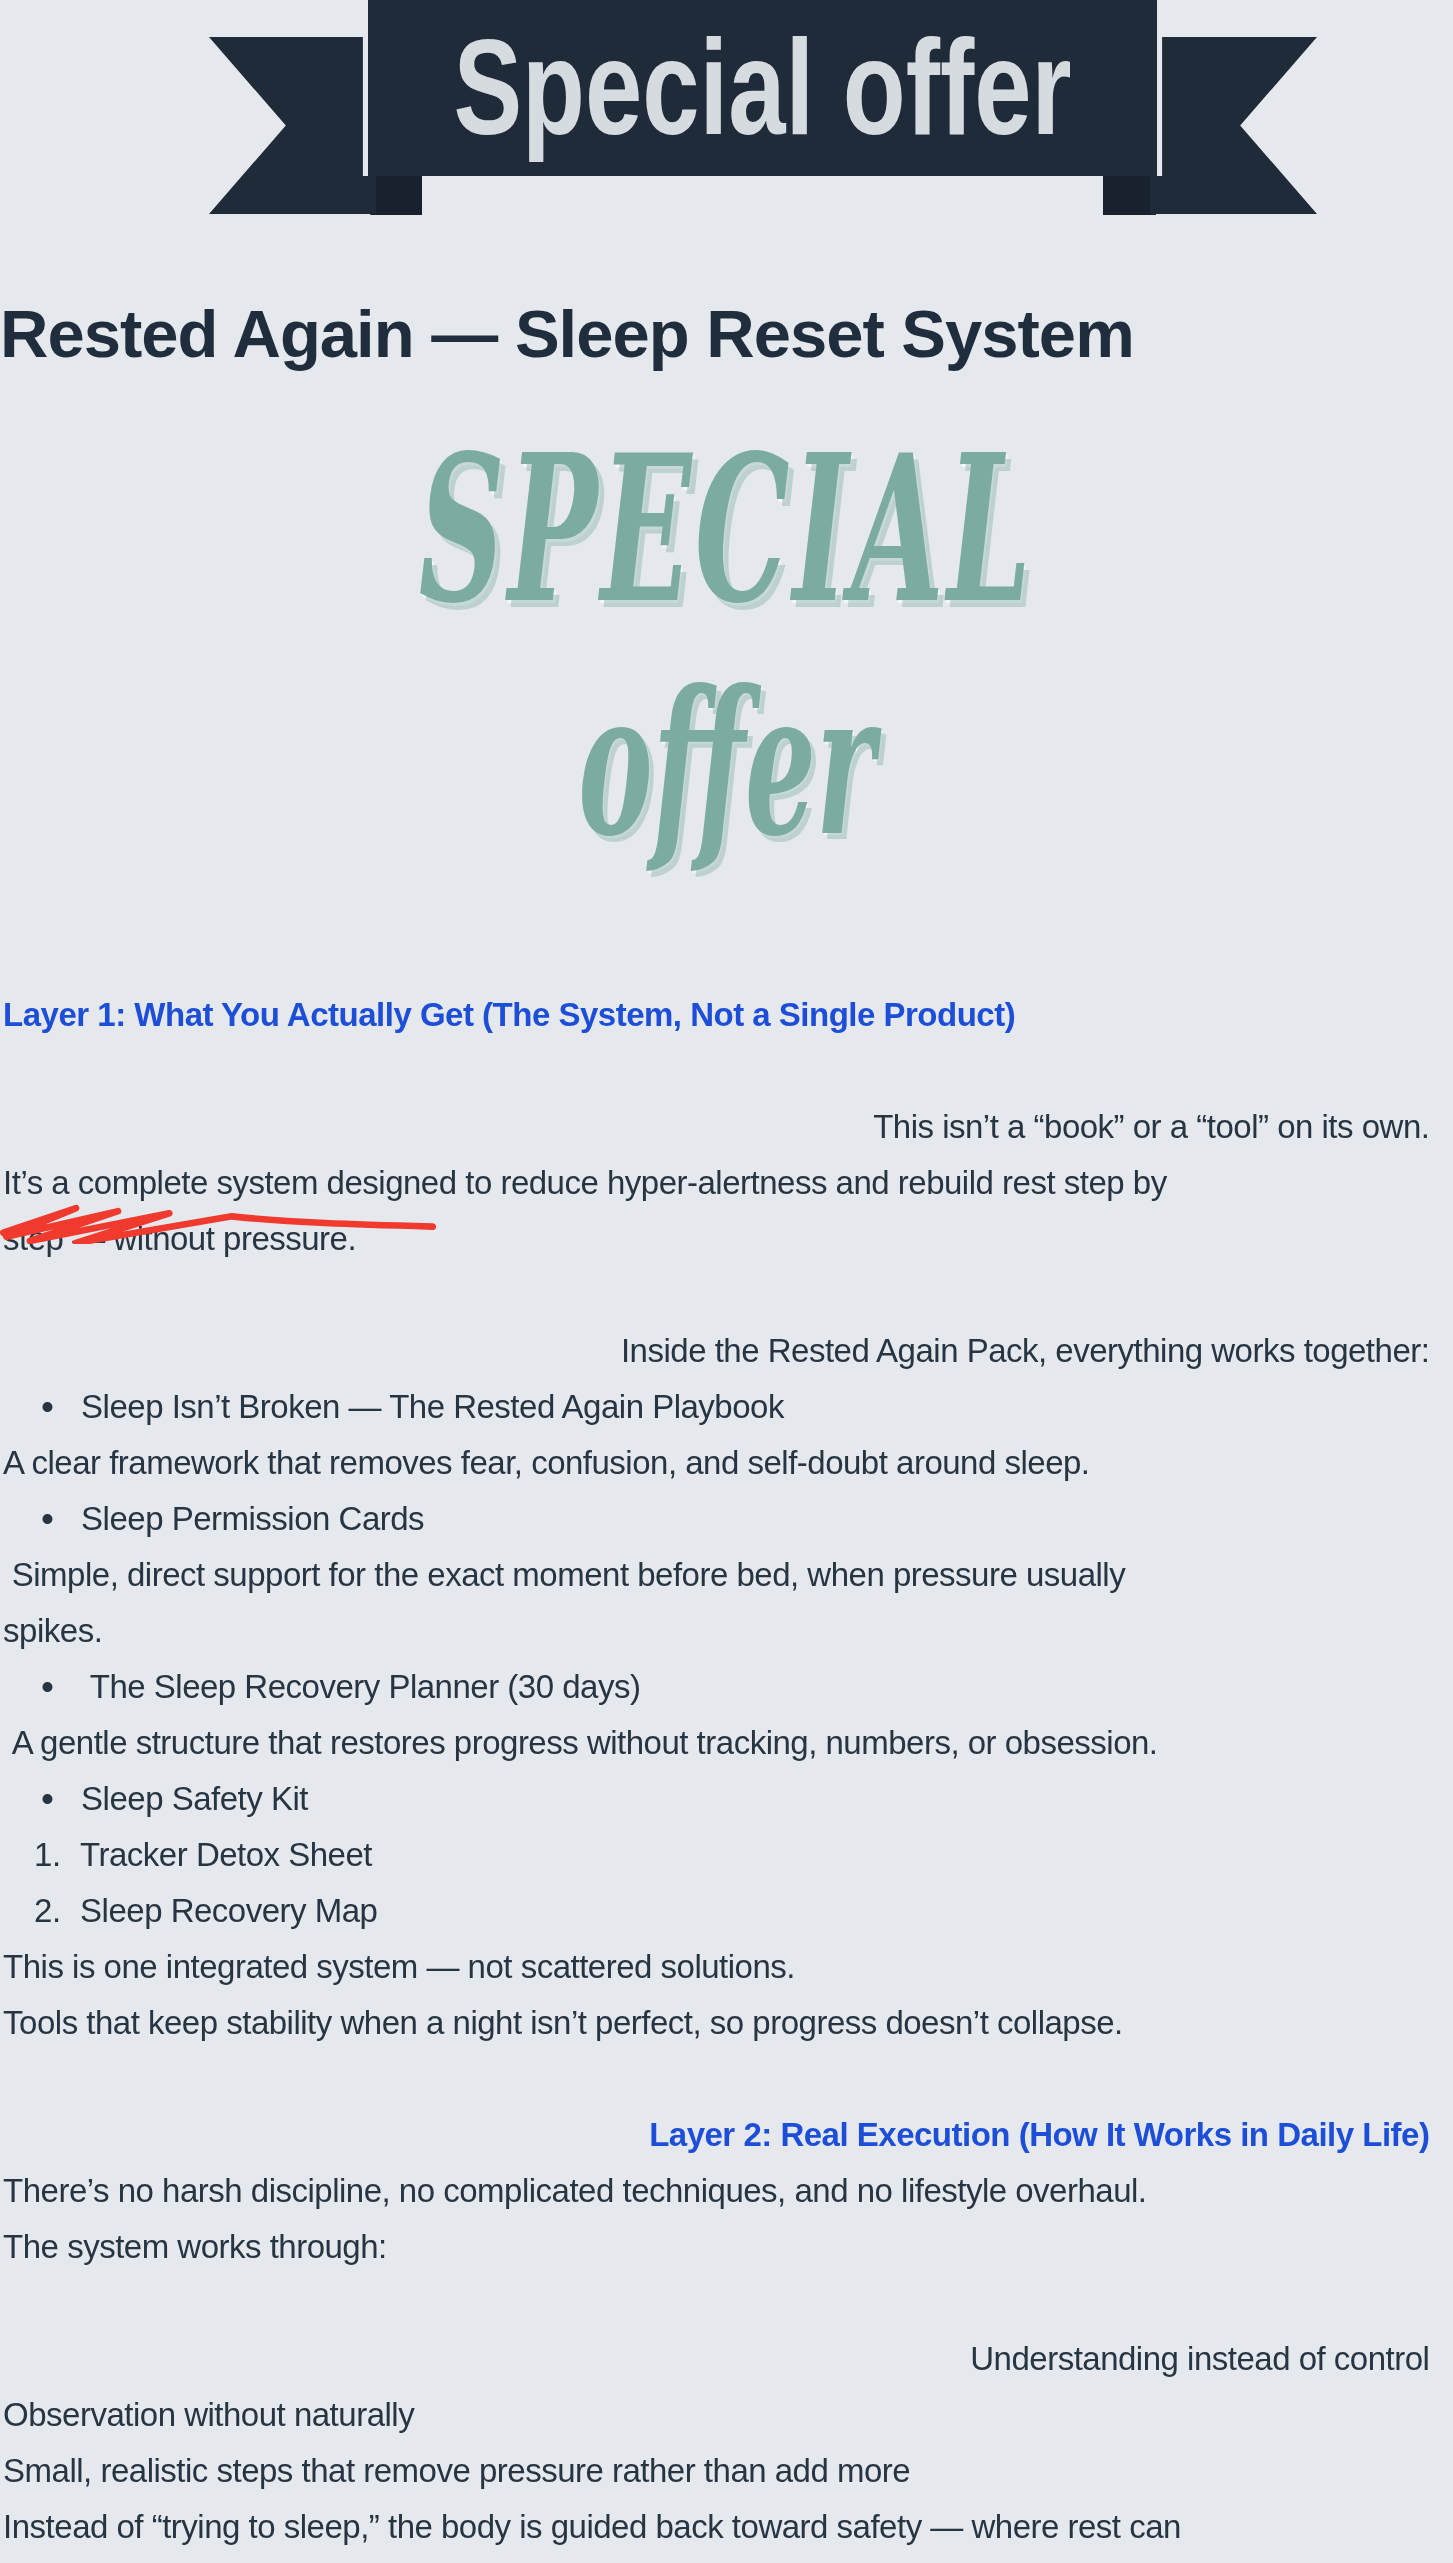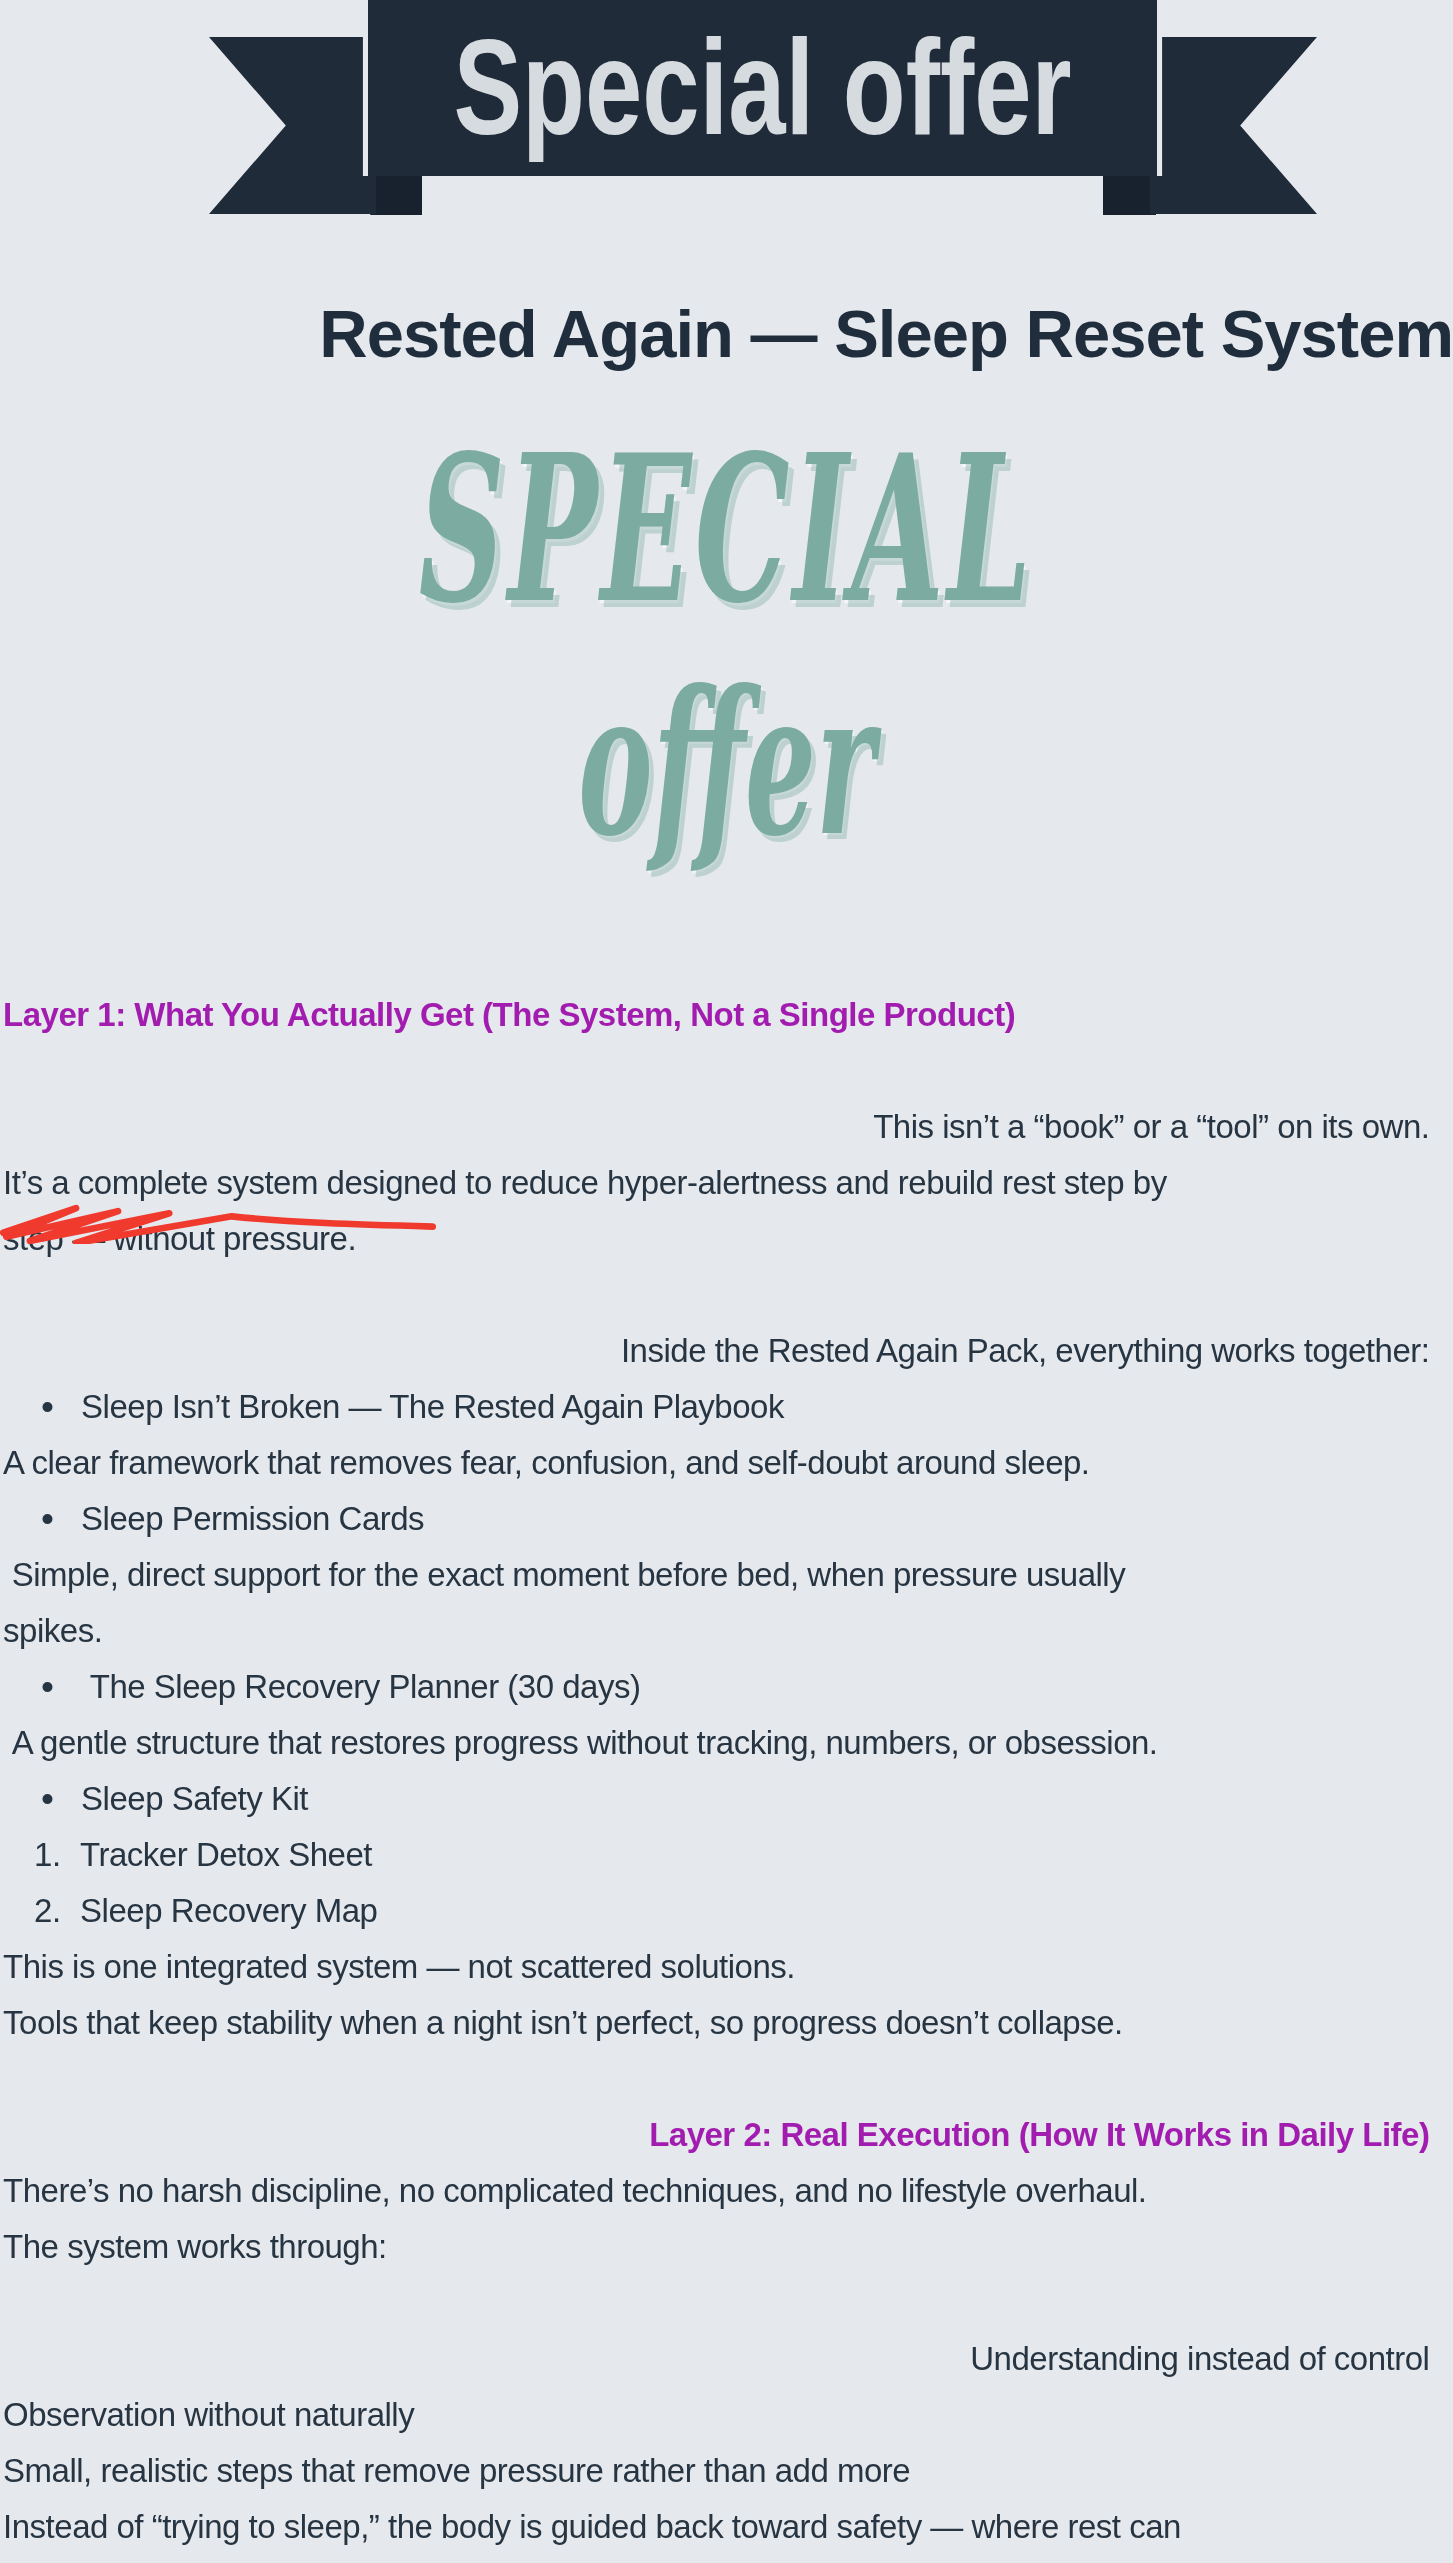--- a/index.html
+++ b/index.html
@@ -27,21 +27,21 @@
     display:flex; align-items:center; justify-content:center;
     box-shadow:-5.1px 0 0 #e5e8ec, 5.1px 0 0 #e5e8ec;
   }
   .band-label {
     font-size:103px; font-weight:bold; color:#d6dbe0; white-space:nowrap;
     transform:scaleY(1.32); letter-spacing:0px;
   }
 
   
   .page-title {
-    position:absolute; top:285px; left:0; width:100%; text-align:right;
+    position:absolute; top:285px; left:0; width:100%; text-align:left;
     font-size:67px; font-weight:bold; color:#1f2d3c; letter-spacing:-1px; line-height:97px;
   }
 
   
   .decor {
     position:absolute; left:0; width:100%; text-align:center;
     font-family:"DejaVu Serif", serif; font-style:italic; font-weight:bold;
     color:#7caba2;
     text-shadow:7.2px 5.1px 0 rgba(124,171,162,0.38), 2.1px 2.1px 0 rgba(255,255,255,0.55);
     white-space:nowrap;
@@ -49,21 +49,21 @@
   .decor1 { top:416px;  font-size:159px; line-height:226px; transform:scale(0.75,1.27); letter-spacing:4.1px; }
   .decor2 { top:650px; font-size:169px; line-height:226px; transform:scale(0.66,1.18); }
 
   
   #content {
     position:absolute; top:987px; left:3.1px; right:23.6px;
     font-size:33px; line-height:56px; letter-spacing:-0.5px; color:#273442;
   }
   .line { white-space:pre-wrap; min-height:56px; position:relative; }
   .line.gap { margin-top:56px;text-align:right; }
-  .line.h { font-weight:bold; color:#a21caf; }
+  .line.h { font-weight:bold; color:#1d4ed8; }
   .line.b { padding-left:78px; }
   .line.b .marker { position:absolute; left:38px; top:0; font-size:37px; }
   .line.n { padding-left:77px; }
   .line.n .marker { position:absolute; left:31px; top:0; }
 
   .scribble { position:absolute; left:-3.1px; top:216px; width:436px; height:41px; z-index:3; }
 </style>
 </head>
 <body>
 

